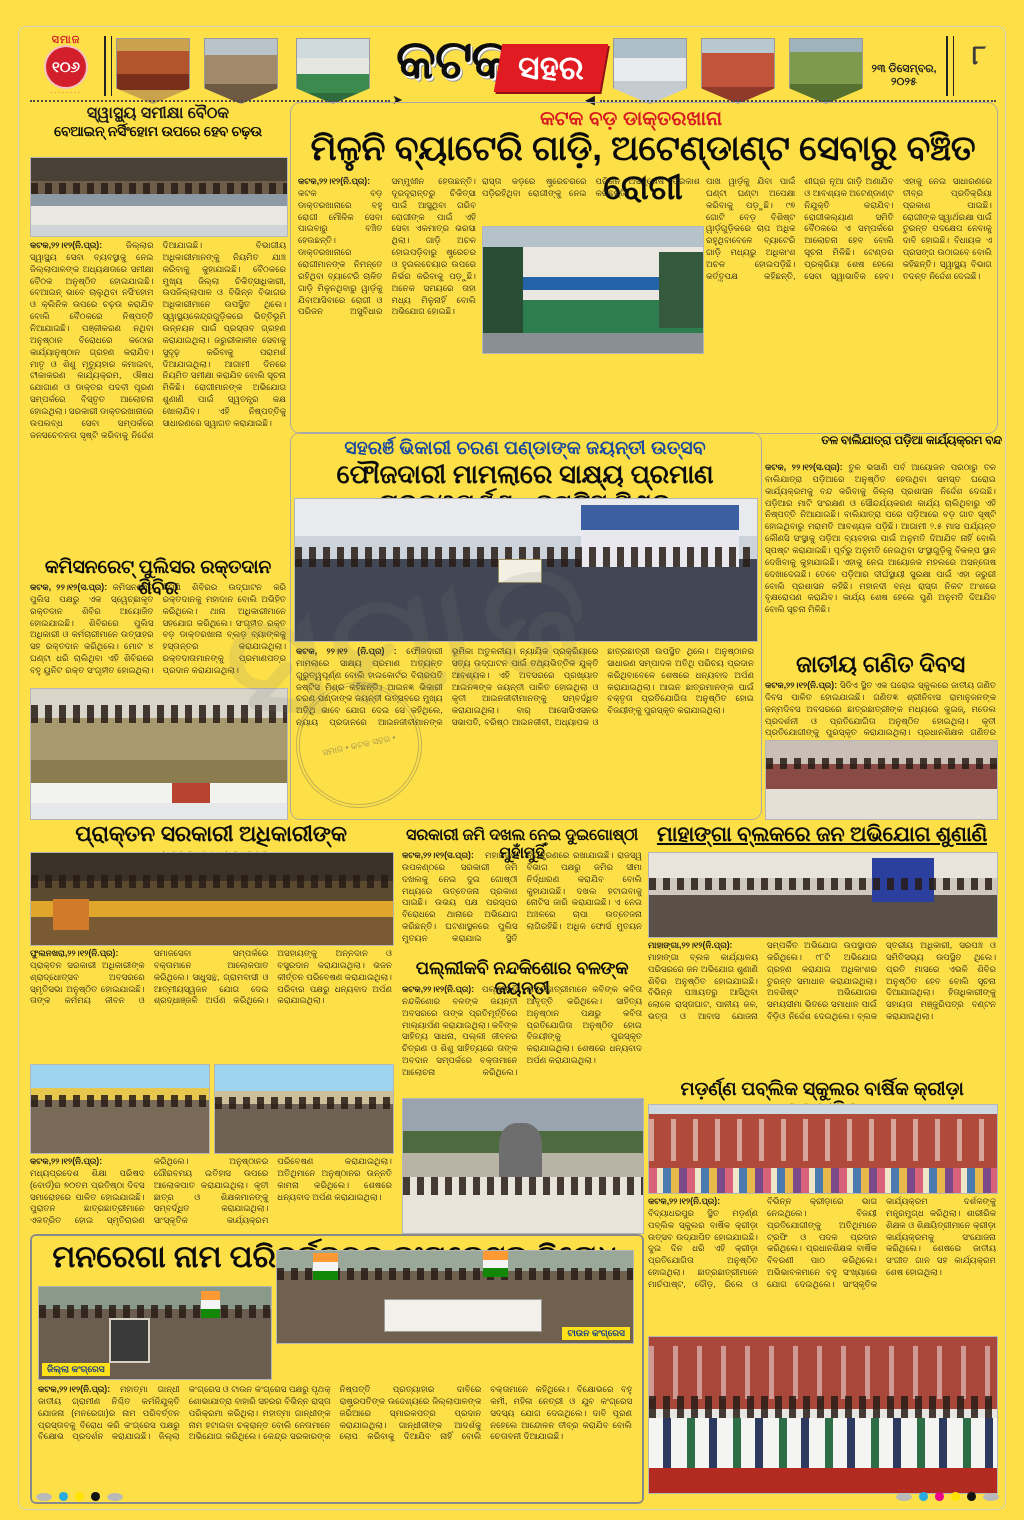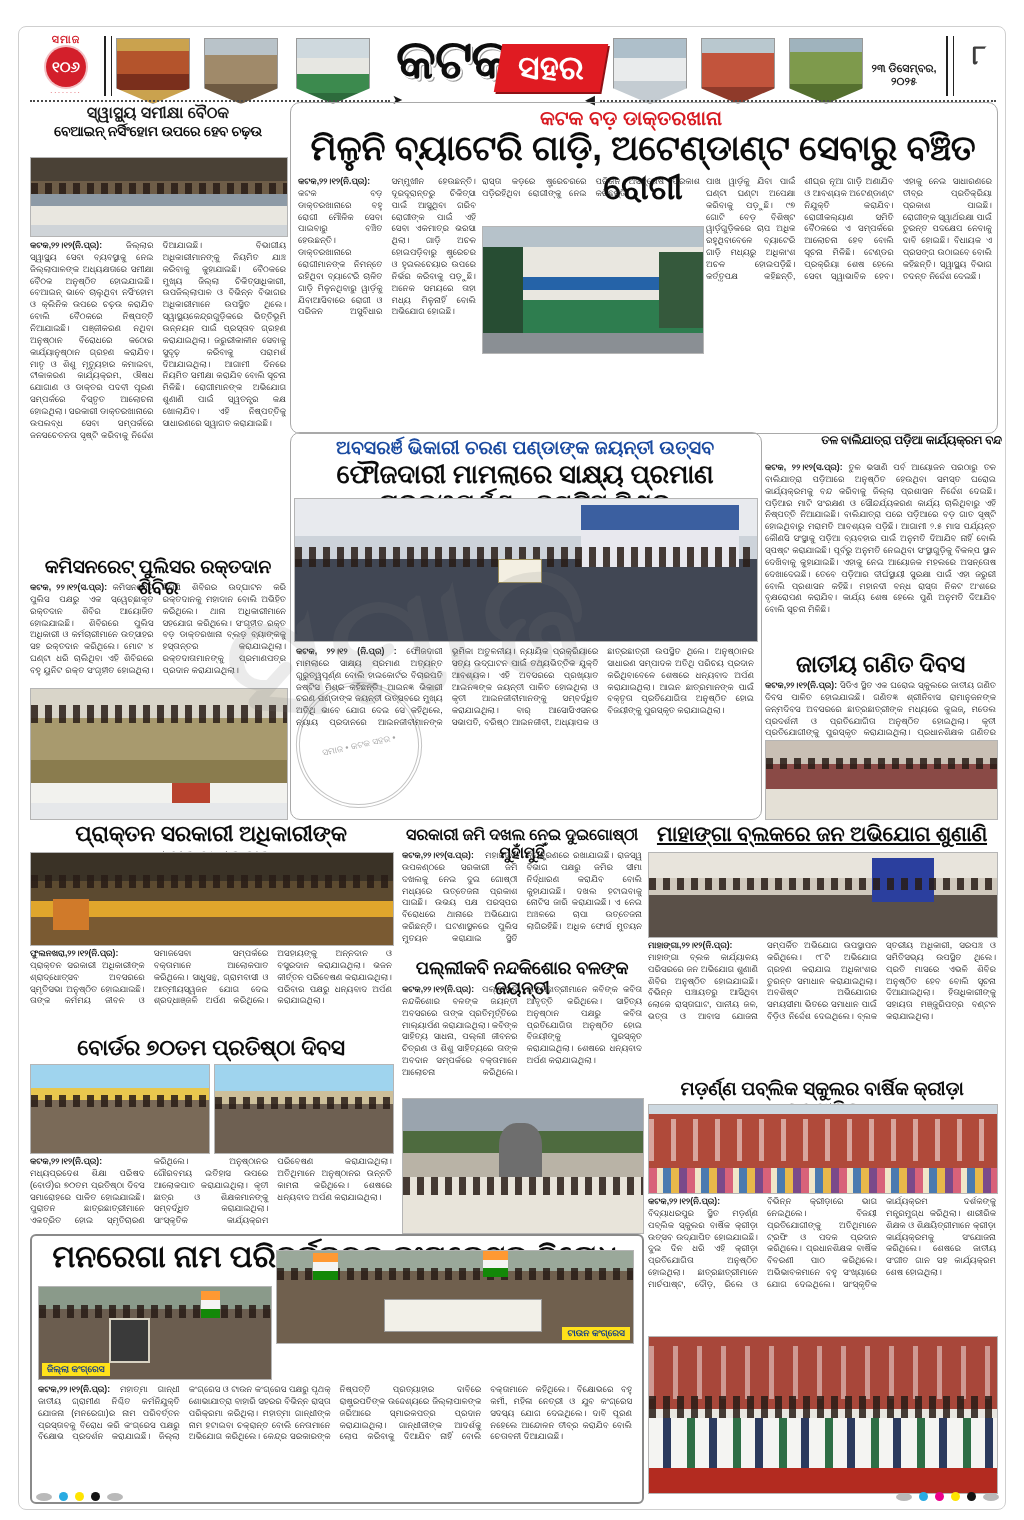--- a/index.html
+++ b/index.html
@@ -1,16 +1,16 @@
 <!DOCTYPE html>
 <html><head>
 <meta charset="utf-8">
 <style>
   html,body{margin:0;padding:0;background:#e9e9e9;}
-  #page{position:relative;width:1024px;height:1520px;background:#ffffff;margin:0 auto;
+  #page{position:relative;width:1024px;height:1520px;background:#fde047;margin:0 auto;
         font-family:"Liberation Sans",sans-serif;color:#1a1a1a;overflow:hidden;}
   .abs{position:absolute;}
   #frame{left:18px;top:26px;width:986px;height:1482px;border:1px solid #cfcfcf;border-radius:8px;pointer-events:none;}
   
   .logo{left:30px;top:33px;width:72px;height:66px;text-align:center;}
   .logo .nm{font-size:11px;font-weight:bold;color:#d31f2b;letter-spacing:1px;}
   .logo .circ{width:40px;height:40px;margin:1px auto 0;border-radius:50%;background:#d31f2b;color:#fff;
               font-weight:bold;font-size:15px;line-height:40px;box-shadow:0 0 0 2px #f3c1c5;}
   .logo .dots{font-size:7px;color:#d31f2b;letter-spacing:2px;}
   .vsep{top:36px;width:5px;height:60px;border-left:2px solid #222;border-right:1px solid #222;}
@@ -123,21 +123,21 @@
   </div>
   <div class="abs photo" style="left:482px;top:226px;width:220px;height:126px;background:linear-gradient(180deg,#b6c2ca 0 16%,#e9e7e0 16% 40%,#2563a8 40% 50%,#e9e7e0 50% 58%,#2e7d4f 58% 84%,#8a8f94 84%);">
     <div class="band" style="left:0;top:16%;width:18%;height:68%;background:#274d33;"></div>
     <div class="band" style="left:80%;top:20%;width:20%;height:60%;background:#35593c;"></div>
   </div>
   <div class="abs body-txt c3" style="left:706px;top:176px;width:286px;height:250px;">
     <span>ପାଖ ୱାର୍ଡ଼କୁ ଯିବା ପାଇଁ ଘଣ୍ଟା ଘଣ୍ଟା ଅପେକ୍ଷା କରିବାକୁ ପଡ଼ୁଛି। ୯୭ ଗୋଟି ବେଡ଼ ବିଶିଷ୍ଟ ୱାର୍ଡ଼ଗୁଡ଼ିକରେ ଚାପ ଅଧିକ ରହୁଥିବାବେଳେ ବ୍ୟାଟେରି ଗାଡ଼ି ମଧ୍ୟରୁ ଅଧିକାଂଶ ଅଚଳ ହୋଇପଡ଼ିଛି। କର୍ତ୍ତୃପକ୍ଷ କହିଛନ୍ତି, ଶୀଘ୍ର ନୂଆ ଗାଡ଼ି ଅଣାଯିବ ଓ ଆବଶ୍ୟକ ଅଟେଣ୍ଡାଣ୍ଟ ନିଯୁକ୍ତି କରାଯିବ। ରୋଗୀକଲ୍ୟାଣ ସମିତି ବୈଠକରେ ଏ ସମ୍ପର୍କରେ ଆଲୋଚନା ହେବ ବୋଲି ସୂଚନା ମିଳିଛି। ଟେଣ୍ଡର ପ୍ରକ୍ରିୟା ଶେଷ ହେଲେ ସେବା ସ୍ୱାଭାବିକ ହେବ। ଏହାକୁ ନେଇ ସାଧାରଣରେ ତୀବ୍ର ପ୍ରତିକ୍ରିୟା ପ୍ରକାଶ ପାଇଛି। ରୋଗୀଙ୍କ ସ୍ୱାର୍ଥରକ୍ଷା ପାଇଁ ତୁରନ୍ତ ପଦକ୍ଷେପ ନେବାକୁ ଦାବି ହୋଇଛି। ବିଧାୟକ ଏ ପ୍ରସଙ୍ଗ ଉଠାଇବେ ବୋଲି କହିଛନ୍ତି। ସ୍ୱାସ୍ଥ୍ୟ ବିଭାଗ ତଦନ୍ତ ନିର୍ଦ୍ଦେଶ ଦେଇଛି।</span>
   </div>
 
   <div class="abs roundbox" style="left:290px;top:432px;width:470px;height:386px;"></div>
-  <div class="abs kick" style="left:292px;top:437px;width:466px;font-size:19px;color:#1a4aa0;">ଅବସରର୍ଞ ଭିକାରୀ ଚରଣ ପଣ୍ଡାଙ୍କ ଜୟନ୍ତୀ ଉତ୍ସବ</div>
+  <div class="abs kick" style="left:292px;top:437px;width:466px;font-size:19px;color:#1a4aa0;">ସହରର୍ଞ ଭିକାରୀ ଚରଣ ପଣ୍ଡାଙ୍କ ଜୟନ୍ତୀ ଉତ୍ସବ</div>
   <div class="abs hl" style="left:292px;top:460px;width:466px;font-size:26px;">ଫୌଜଦାରୀ ମାମଲାରେ ସାକ୍ଷ୍ୟ ପ୍ରମାଣ ଗୁରୁତ୍ୱପୂର୍ଣ୍ଣ : ଜଷ୍ଟିସ ମିଶ୍ର</div>
   <div class="abs photo" style="left:294px;top:498px;width:462px;height:142px;background:linear-gradient(180deg,#e8eaee 0 26%,#cdd3da 26% 42%,#414754 42%);">
     <div class="band" style="left:62%;top:4%;width:34%;height:44%;background:linear-gradient(180deg,#3b5fa0 0 40%,#e8e8ee 40%);"></div>
     <div class="heads" style="top:34%;"></div>
     <div class="band" style="left:44%;top:42%;width:9%;height:16%;background:#f3efe2;border:1px solid #9a8c5a;"></div>
   </div>
   <div class="abs body-txt c3" style="left:296px;top:646px;width:458px;height:168px;">
     <b>କଟକ, ୨୨।୧୨ (ନି.ପ୍ର) :</b>
     <span>ଫୌଜଦାରୀ ମାମଲାରେ ସାକ୍ଷ୍ୟ ପ୍ରମାଣ ଅତ୍ୟନ୍ତ ଗୁରୁତ୍ୱପୂର୍ଣ୍ଣ ବୋଲି ହାଇକୋର୍ଟର ବିଚାରପତି ଜଷ୍ଟିସ ମିଶ୍ର କହିଛନ୍ତି। ଆଇନଜ୍ଞ ଭିକାରୀ ଚରଣ ପଣ୍ଡାଙ୍କ ଜୟନ୍ତୀ ଉତ୍ସବରେ ମୁଖ୍ୟ ଅତିଥି ଭାବେ ଯୋଗ ଦେଇ ସେ କହିଥିଲେ, ନ୍ୟାୟ ପ୍ରଦାନରେ ଆଇନଜୀବୀମାନଙ୍କ ଭୂମିକା ଅତୁଳନୀୟ। ନ୍ୟାୟିକ ପ୍ରକ୍ରିୟାରେ ସତ୍ୟ ଉଦ୍‌ଘାଟନ ପାଇଁ ତଥ୍ୟଭିତ୍ତିକ ଯୁକ୍ତି ଆବଶ୍ୟକ। ଏହି ଅବସରରେ ପ୍ରଖ୍ୟାତ ଆଇନଜ୍ଞଙ୍କ ଜୟନ୍ତୀ ପାଳିତ ହୋଇଥିଲା ଓ କୃତୀ ଆଇନଜୀବୀମାନଙ୍କୁ ସମ୍ବର୍ଦ୍ଧିତ କରାଯାଇଥିଲା। ବାର୍ ଆସୋସିଏସନର ସଭାପତି, ବରିଷ୍ଠ ଆଇନଜୀବୀ, ଅଧ୍ୟାପକ ଓ ଛାତ୍ରଛାତ୍ରୀ ଉପସ୍ଥିତ ଥିଲେ। ଅନୁଷ୍ଠାନର ସାଧାରଣ ସମ୍ପାଦକ ଅତିଥି ପରିଚୟ ପ୍ରଦାନ କରିଥିବାବେଳେ ଶେଷରେ ଧନ୍ୟବାଦ ଅର୍ପଣ କରାଯାଇଥିଲା। ଆଇନ ଛାତ୍ରମାନଙ୍କ ପାଇଁ ବକ୍ତୃତା ପ୍ରତିଯୋଗିତା ଅନୁଷ୍ଠିତ ହୋଇ ବିଜୟୀଙ୍କୁ ପୁରସ୍କୃତ କରାଯାଇଥିଲା।</span>
   </div>
@@ -186,21 +186,20 @@
   <div class="abs hl" style="left:648px;top:822px;width:348px;font-size:21px;text-decoration:underline;">ମାହାଙ୍ଗା ବ୍ଲକରେ ଜନ ଅଭିଯୋଗ ଶୁଣାଣି</div>
   <div class="abs photo" style="left:648px;top:852px;width:348px;height:84px;background:linear-gradient(180deg,#e8e4dc 0 30%,#cfc8bc 30% 50%,#5a5048 50%);">
     <div class="band" style="left:64%;top:6%;width:18%;height:52%;background:#2b3f9e;"></div>
     <div class="heads" style="top:30%;"></div>
   </div>
   <div class="abs body-txt c3" style="left:648px;top:940px;width:348px;height:128px;">
     <b>ମାହାଙ୍ଗା,୨୨।୧୨(ନି.ପ୍ର):</b>
     <span>ମାହାଙ୍ଗା ବ୍ଲକ କାର୍ଯ୍ୟାଳୟ ପରିସରରେ ଜନ ଅଭିଯୋଗ ଶୁଣାଣି ଶିବିର ଅନୁଷ୍ଠିତ ହୋଇଯାଇଛି। ବିଭିନ୍ନ ପଞ୍ଚାୟତରୁ ଆସିଥିବା ଲୋକେ ରାସ୍ତାଘାଟ, ପାନୀୟ ଜଳ, ଭତ୍ତା ଓ ଆବାସ ଯୋଜନା ସମ୍ପର୍କିତ ଅଭିଯୋଗ ଉପସ୍ଥାପନ କରିଥିଲେ। ୯୮ଟି ଅଭିଯୋଗ ଗ୍ରହଣ କରାଯାଇ ଅଧିକାଂଶର ତୁରନ୍ତ ସମାଧାନ କରାଯାଇଥିଲା। ଅବଶିଷ୍ଟ ଅଭିଯୋଗର ସମୟସୀମା ଭିତରେ ସମାଧାନ ପାଇଁ ବିଡ଼ିଓ ନିର୍ଦ୍ଦେଶ ଦେଇଥିଲେ। ବ୍ଲକ ସ୍ତରୀୟ ଅଧିକାରୀ, ସରପଞ୍ଚ ଓ ସମିତିସଭ୍ୟ ଉପସ୍ଥିତ ଥିଲେ। ପ୍ରତି ମାସରେ ଏଭଳି ଶିବିର ଅନୁଷ୍ଠିତ ହେବ ବୋଲି ସୂଚନା ଦିଆଯାଇଥିଲା। ହିତାଧିକାରୀଙ୍କୁ ସହାୟତା ମଞ୍ଜୁରିପତ୍ର ବଣ୍ଟନ କରାଯାଇଥିଲା।</span>
   </div>
 
-  <div class="abs hl" style="left:30px;top:1036px;width:362px;font-size:22px;">ବୋର୍ଡର ୭୦ତମ ପ୍ରତିଷ୍ଠା ଦିବସ</div>
   <div class="abs photo" style="left:30px;top:1064px;width:178px;height:88px;background:linear-gradient(180deg,#9fd4ee 0 26%,#e8c74e 26% 40%,#7a6a58 40%);">
     <div class="heads" style="top:34%;"></div>
   </div>
   <div class="abs photo" style="left:214px;top:1064px;width:178px;height:88px;background:linear-gradient(180deg,#9fd4ee 0 30%,#cdbf9a 30% 44%,#6e6052 44%);">
     <div class="heads" style="top:36%;"></div>
   </div>
   <div class="abs body-txt c3" style="left:30px;top:1156px;width:362px;height:72px;">
     <b>କଟକ,୨୨।୧୨(ନି.ପ୍ର):</b>
     <span>ମଧ୍ୟପ୍ରଦେଶ ଶିକ୍ଷା ପରିଷଦ (ବୋର୍ଡ)ର ୭୦ତମ ପ୍ରତିଷ୍ଠା ଦିବସ ସମାରୋହରେ ପାଳିତ ହୋଇଯାଇଛି। ପୁରାତନ ଛାତ୍ରଛାତ୍ରୀମାନେ ଏକତ୍ରିତ ହୋଇ ସ୍ମୃତିଚାରଣ କରିଥିଲେ। ଅନୁଷ୍ଠାନର ଗୌରବମୟ ଇତିହାସ ଉପରେ ଆଲୋକପାତ କରାଯାଇଥିଲା। କୃତୀ ଛାତ୍ର ଓ ଶିକ୍ଷକମାନଙ୍କୁ ସମ୍ବର୍ଦ୍ଧିତ କରାଯାଇଥିଲା। ସାଂସ୍କୃତିକ କାର୍ଯ୍ୟକ୍ରମ ପରିବେଷଣ କରାଯାଇଥିଲା। ଅତିଥିମାନେ ଅନୁଷ୍ଠାନର ଉନ୍ନତି କାମନା କରିଥିଲେ। ଶେଷରେ ଧନ୍ୟବାଦ ଅର୍ପଣ କରାଯାଇଥିଲା।</span>
   </div>

